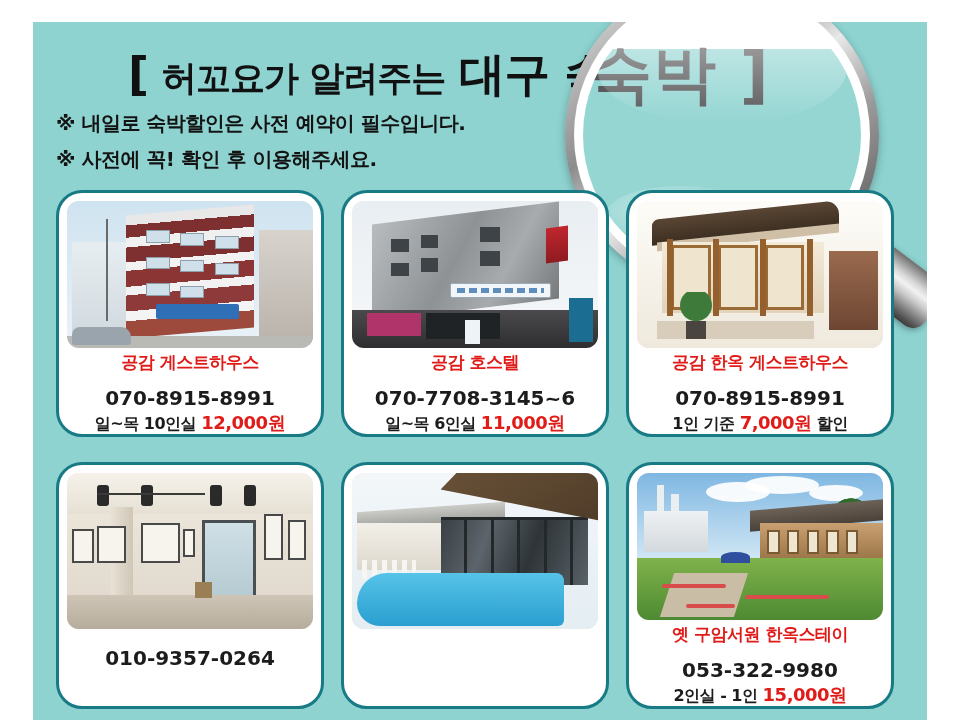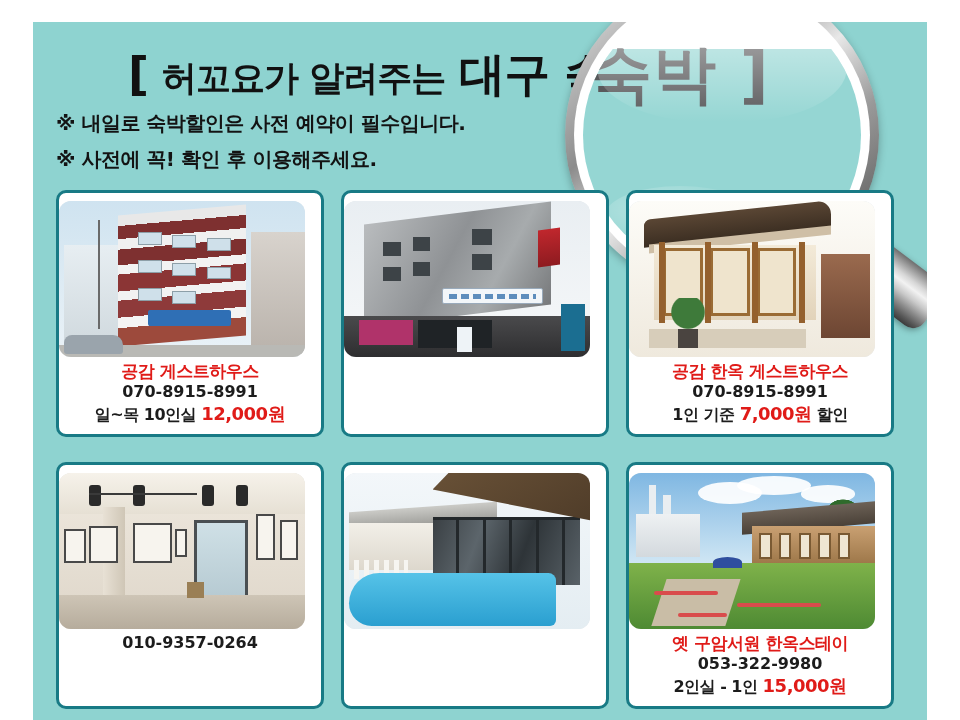--- a/index.html
+++ b/index.html
@@ -137,26 +137,27 @@
     display:grid;
     grid-template-columns:repeat(3,268px);
     grid-template-rows:repeat(2,247px);
     column-gap:17px;
     row-gap:25px;
   }
   .card{
     width:268px;height:247px;
     background:#ffffff;
     border:3px solid #187a85;
-    border-radius:10px;
+    border-radius:26px;
     box-sizing:border-box;
     overflow:hidden;
     position:relative;
     display:flex;
     flex-direction:column;
+    align-items:center;
   }
   .photo{
     width:246px;height:156px;
     margin-top:8px;
     border-radius:12px;
     overflow:hidden;
     position:relative;
     background:#dfe6ea;
   }
   .card-text{
@@ -164,22 +165,22 @@
     text-align:center;
     margin-top:4px;
     line-height:1.22;
     font-family:"DejaVu Sans","Liberation Sans",sans-serif;
   }
   .c-name{
     font-size:17px;font-weight:bold;color:#e01b18;letter-spacing:-0.5px;
     display:block;
   }
   .c-phone{
-    font-size:16px;font-weight:bold;color:#1c1c1c;letter-spacing:0px;
-    display:block;margin-top:0;
+    font-size:20px;font-weight:bold;color:#1c1c1c;letter-spacing:0px;
+    display:block;margin-top:13px;
   }
   .c-price{
     font-size:16px;font-weight:bold;color:#1c1c1c;letter-spacing:-0.5px;
     display:block;margin-top:2px;
   }
   .c-price .amt{color:#e01b18;font-size:18px;font-weight:bold;}
 
   
   .sky{position:absolute;inset:0;background:linear-gradient(#cfe3f0,#eaf2f7);}
 
@@ -369,20 +370,29 @@
         <div class="w" style="left:28%;top:39%;width:7%;height:9%"></div>
         <div class="w" style="left:52%;top:34%;width:8%;height:10%"></div>
         <div class="redsign"></div>
         <div class="banner"></div>
         <div class="ground"></div>
         <div class="shopA"></div>
         <div class="shopB"></div>
         <div class="pan"></div>
         <div class="sideblue"></div>
       </div>
+      <div class="card-text">
+        <span class="c-name">공감 호스텔</span>
+        <span class="c-phone">070-7708-3145~6</span>
+        <span class="c-price">
+          <span>일~목 6인실</span>
+          <span class="amt">11,000원</span>
+          <span></span>
+        </span>
+      </div>
     </div>
 
     <div class="card">
       <div class="photo p3">
         <div class="bg"></div>
         <div class="stone"></div>
         <div class="roof"></div>
         <div class="eave"></div>
         <div class="wall"></div>
         <div class="door" style="left:14%;width:16%"></div>

